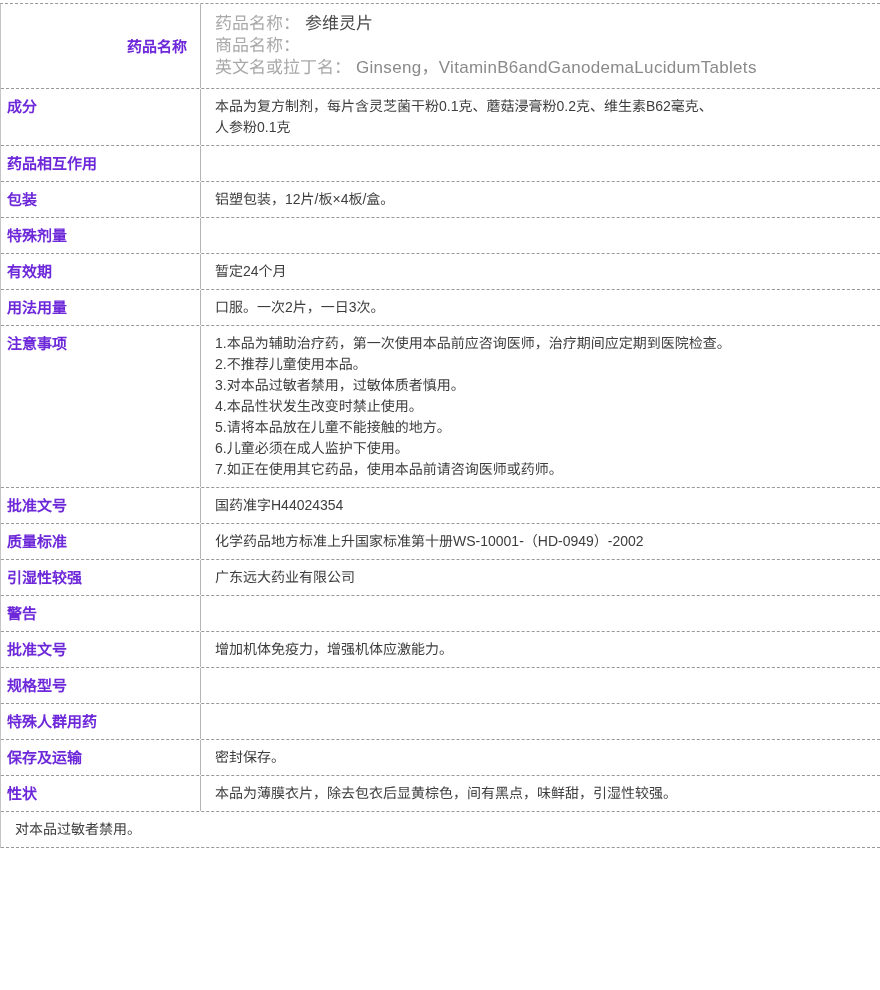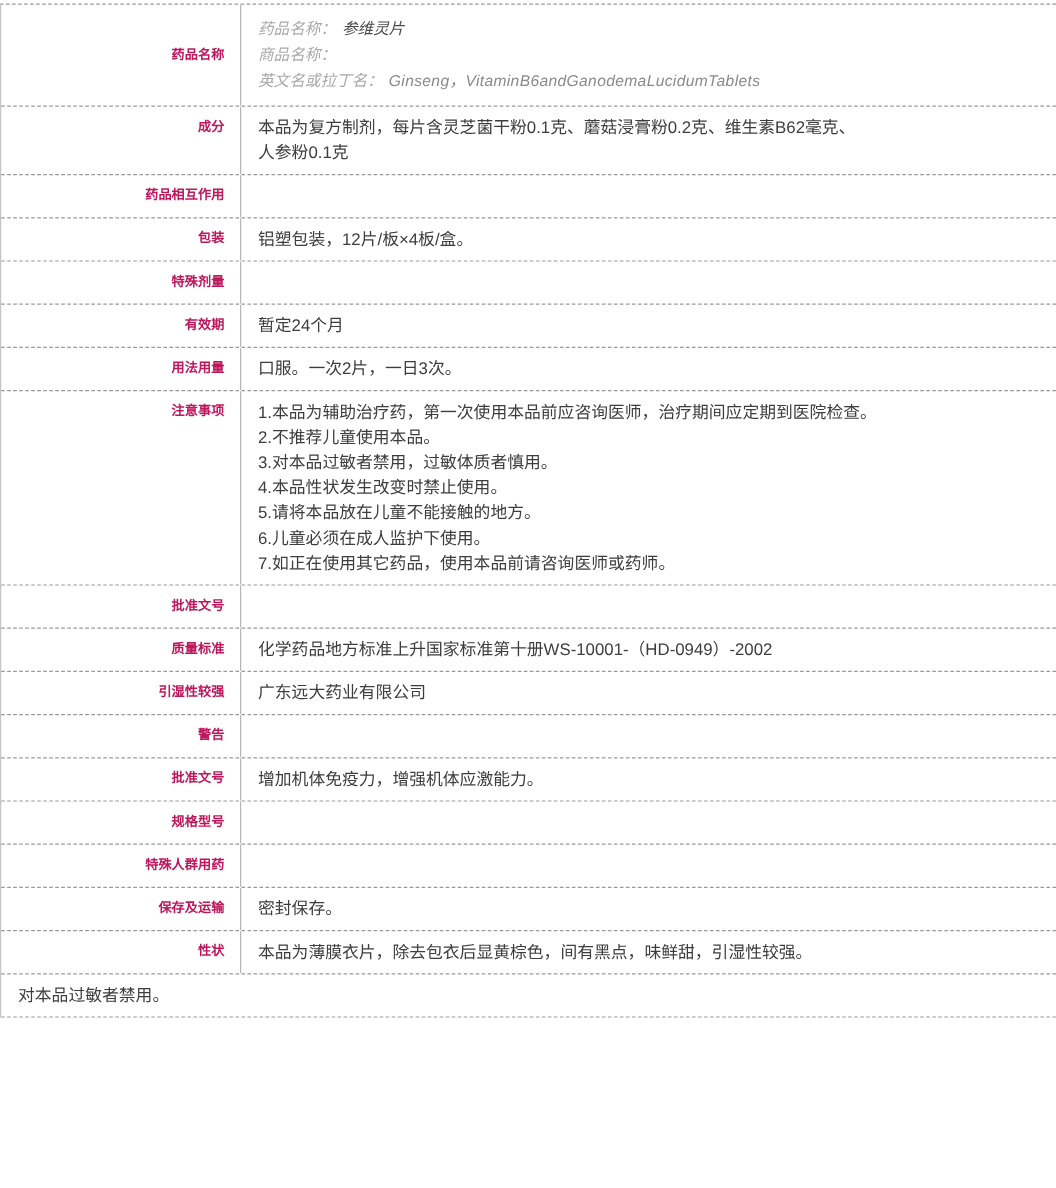--- a/index.html
+++ b/index.html
@@ -25,25 +25,25 @@
   .row {
     display: flex;
     border-bottom: 1px dashed #999999;
     box-sizing: border-box;
   }
   .cell-label {
     flex: 0 0 200px;
     width: 200px;
     box-sizing: border-box;
     border-right: 1px solid #b5b5b5;
-    text-align: right;
+    text-align: left;
     padding: 7px 13px 7px 6px;
-    font-size: 11px;
+    font-size: 15px;
     font-weight: bold;
-    color: #be185d;
+    color: #6d28d9;
     line-height: 21px;
   }
   .cell-value {
     flex: 1 1 auto;
     box-sizing: border-box;
     padding: 7px 10px 7px 14px;
     font-size: 14px;
     color: #3d3d3d;
     line-height: 21px;
     white-space: pre-line;
@@ -57,22 +57,21 @@
     justify-content: flex-end;
   }
   .row-name .cell-value {
     padding-top: 9px;
     padding-bottom: 9px;
     white-space: normal;
   }
   .kv-line {
     min-height: 22px;
     line-height: 22px;
-    font-size: 13px;
-    font-style: italic;
+    font-size: 17px;
   }
   .kv-prefix {
     color: #a9a9a9;
   }
   .kv-cn {
     color: #4a4a4a;
     margin-left: 5px;
   }
   .kv-latin {
     color: #8a8a8a;
@@ -140,20 +139,21 @@
 2.不推荐儿童使用本品。
 3.对本品过敏者禁用，过敏体质者慎用。
 4.本品性状发生改变时禁止使用。
 5.请将本品放在儿童不能接触的地方。
 6.儿童必须在成人监护下使用。
 7.如正在使用其它药品，使用本品前请咨询医师或药师。</div>
     </div>
 
     <div class="row">
       <div class="cell-label">批准文号</div>
+      <div class="cell-value">国药准字H44024354</div>
     </div>
 
     <div class="row">
       <div class="cell-label">质量标准</div>
       <div class="cell-value">化学药品地方标准上升国家标准第十册WS-10001-（HD-0949）-2002</div>
     </div>
 
     <div class="row">
       <div class="cell-label">引湿性较强</div>
       <div class="cell-value">广东远大药业有限公司</div>

